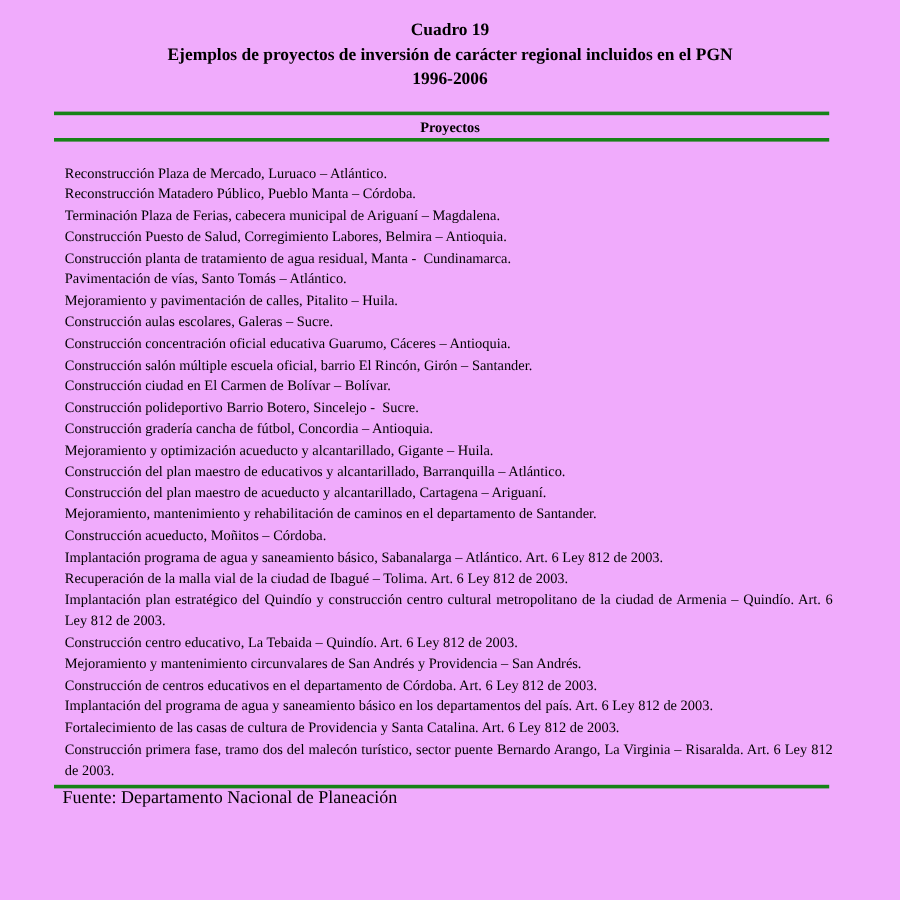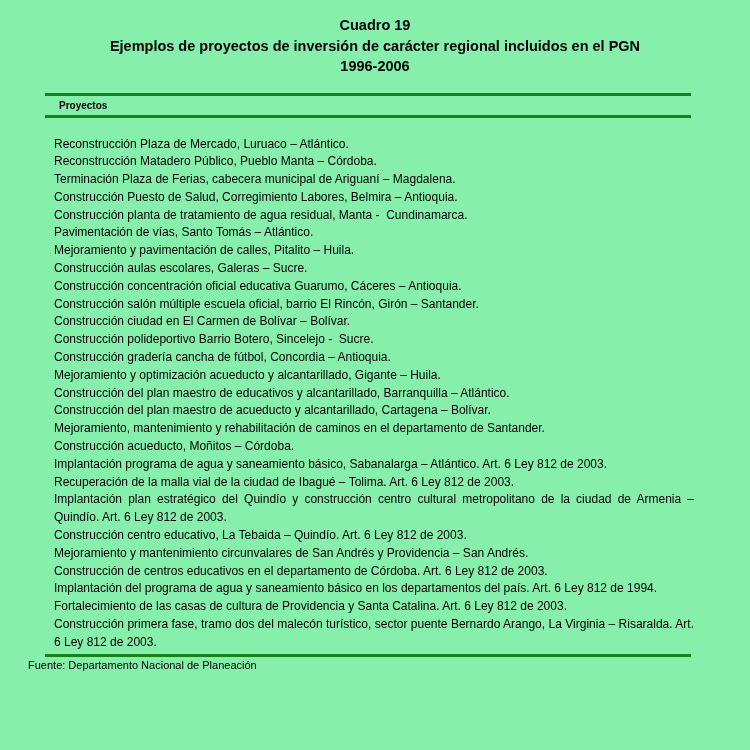--- a/index.html
+++ b/index.html
@@ -4,23 +4,23 @@
 <style>
   html, body {
     margin: 0;
     padding: 0;
     background: #ffffff;
   }
   .sheet {
     position: relative;
     width: 750px;
     height: 750px;
-    background: #86efac;
+    background: #f0abfc;
     overflow: hidden;
-    font-family: Liberation Sans, sans-serif;
+    font-family: Liberation Serif, serif;
     color: #000000;
   }
   .title-block {
     padding-top: 15px;
     text-align: center;
     font-weight: bold;
     font-size: 14.5px;
     line-height: 20.5px;
   }
   .table-section {
@@ -28,43 +28,44 @@
   }
   .rule {
     height: 3px;
     background: #178217;
     margin-left: 45px;
     width: 646px;
   }
   .col-header {
     margin-left: 45px;
     width: 646px;
+    text-align: center;
     text-indent: 14px;
     font-weight: bold;
-    font-size: 10px;
+    font-size: 12px;
     line-height: 16px;
     padding: 2px 0 1px 0;
   }
   .projects-list {
     margin-top: 18px;
     margin-left: 54px;
     width: 640px;
     font-size: 12px;
     line-height: 17.8px;
     text-align: justify;
     margin-bottom: 2px;
   }
   .projects-list p {
     margin: 0;
     padding: 0;
   }
   .source-note {
     margin-top: 1px;
-    margin-left: 28px;
-    font-size: 11px;
+    margin-left: 52px;
+    font-size: 15px;
     line-height: 14px;
   }
 </style>
 </head>
 <body>
 
 <div class="sheet">
 
   <header class="title-block">
     <div>Cuadro 19</div>
@@ -86,30 +87,30 @@
         <p class="project">Pavimentación de vías, Santo Tomás – Atlántico.</p>
         <p class="project">Mejoramiento y pavimentación de calles, Pitalito – Huila.</p>
         <p class="project">Construcción aulas escolares, Galeras – Sucre.</p>
         <p class="project">Construcción concentración oficial educativa Guarumo, Cáceres – Antioquia.</p>
         <p class="project">Construcción salón múltiple escuela oficial, barrio El Rincón, Girón – Santander.</p>
         <p class="project">Construcción ciudad en El Carmen de Bolívar – Bolívar.</p>
         <p class="project">Construcción polideportivo Barrio Botero, Sincelejo - &nbsp;Sucre.</p>
         <p class="project">Construcción gradería cancha de fútbol, Concordia – Antioquia.</p>
         <p class="project">Mejoramiento y optimización acueducto y alcantarillado, Gigante – Huila.</p>
         <p class="project">Construcción del plan maestro de educativos y alcantarillado, Barranquilla – Atlántico.</p>
-        <p class="project">Construcción del plan maestro de acueducto y alcantarillado, Cartagena – Bolívar.</p>
+        <p class="project">Construcción del plan maestro de acueducto y alcantarillado, Cartagena – Ariguaní.</p>
         <p class="project">Mejoramiento, mantenimiento y rehabilitación de caminos en el departamento de Santander.</p>
         <p class="project">Construcción acueducto, Moñitos – Córdoba.</p>
         <p class="project">Implantación programa de agua y saneamiento básico, Sabanalarga – Atlántico. Art. 6 Ley 812 de 2003.</p>
         <p class="project">Recuperación de la malla vial de la ciudad de Ibagué – Tolima. Art. 6 Ley 812 de 2003.</p>
         <p class="project">Implantación plan estratégico del Quindío y construcción centro cultural metropolitano de la ciudad de Armenia – Quindío. Art. 6 Ley 812 de 2003.</p>
         <p class="project">Construcción centro educativo, La Tebaida – Quindío. Art. 6 Ley 812 de 2003.</p>
         <p class="project">Mejoramiento y mantenimiento circunvalares de San Andrés y Providencia – San Andrés.</p>
         <p class="project">Construcción de centros educativos en el departamento de Córdoba. Art. 6 Ley 812 de 2003.</p>
-        <p class="project">Implantación del programa de agua y saneamiento básico en los departamentos del país. Art. 6 Ley 812 de 1994.</p>
+        <p class="project">Implantación del programa de agua y saneamiento básico en los departamentos del país. Art. 6 Ley 812 de 2003.</p>
         <p class="project">Fortalecimiento de las casas de cultura de Providencia y Santa Catalina. Art. 6 Ley 812 de 2003.</p>
         <p class="project">Construcción primera fase, tramo dos del malecón turístico, sector puente Bernardo Arango, La Virginia – Risaralda. Art. 6 Ley 812 de 2003.</p>
       </div>
 
     <div class="rule"></div>
   </section>
 
   <footer class="source-note">Fuente: Departamento Nacional de Planeación</footer>
 
 </div>

